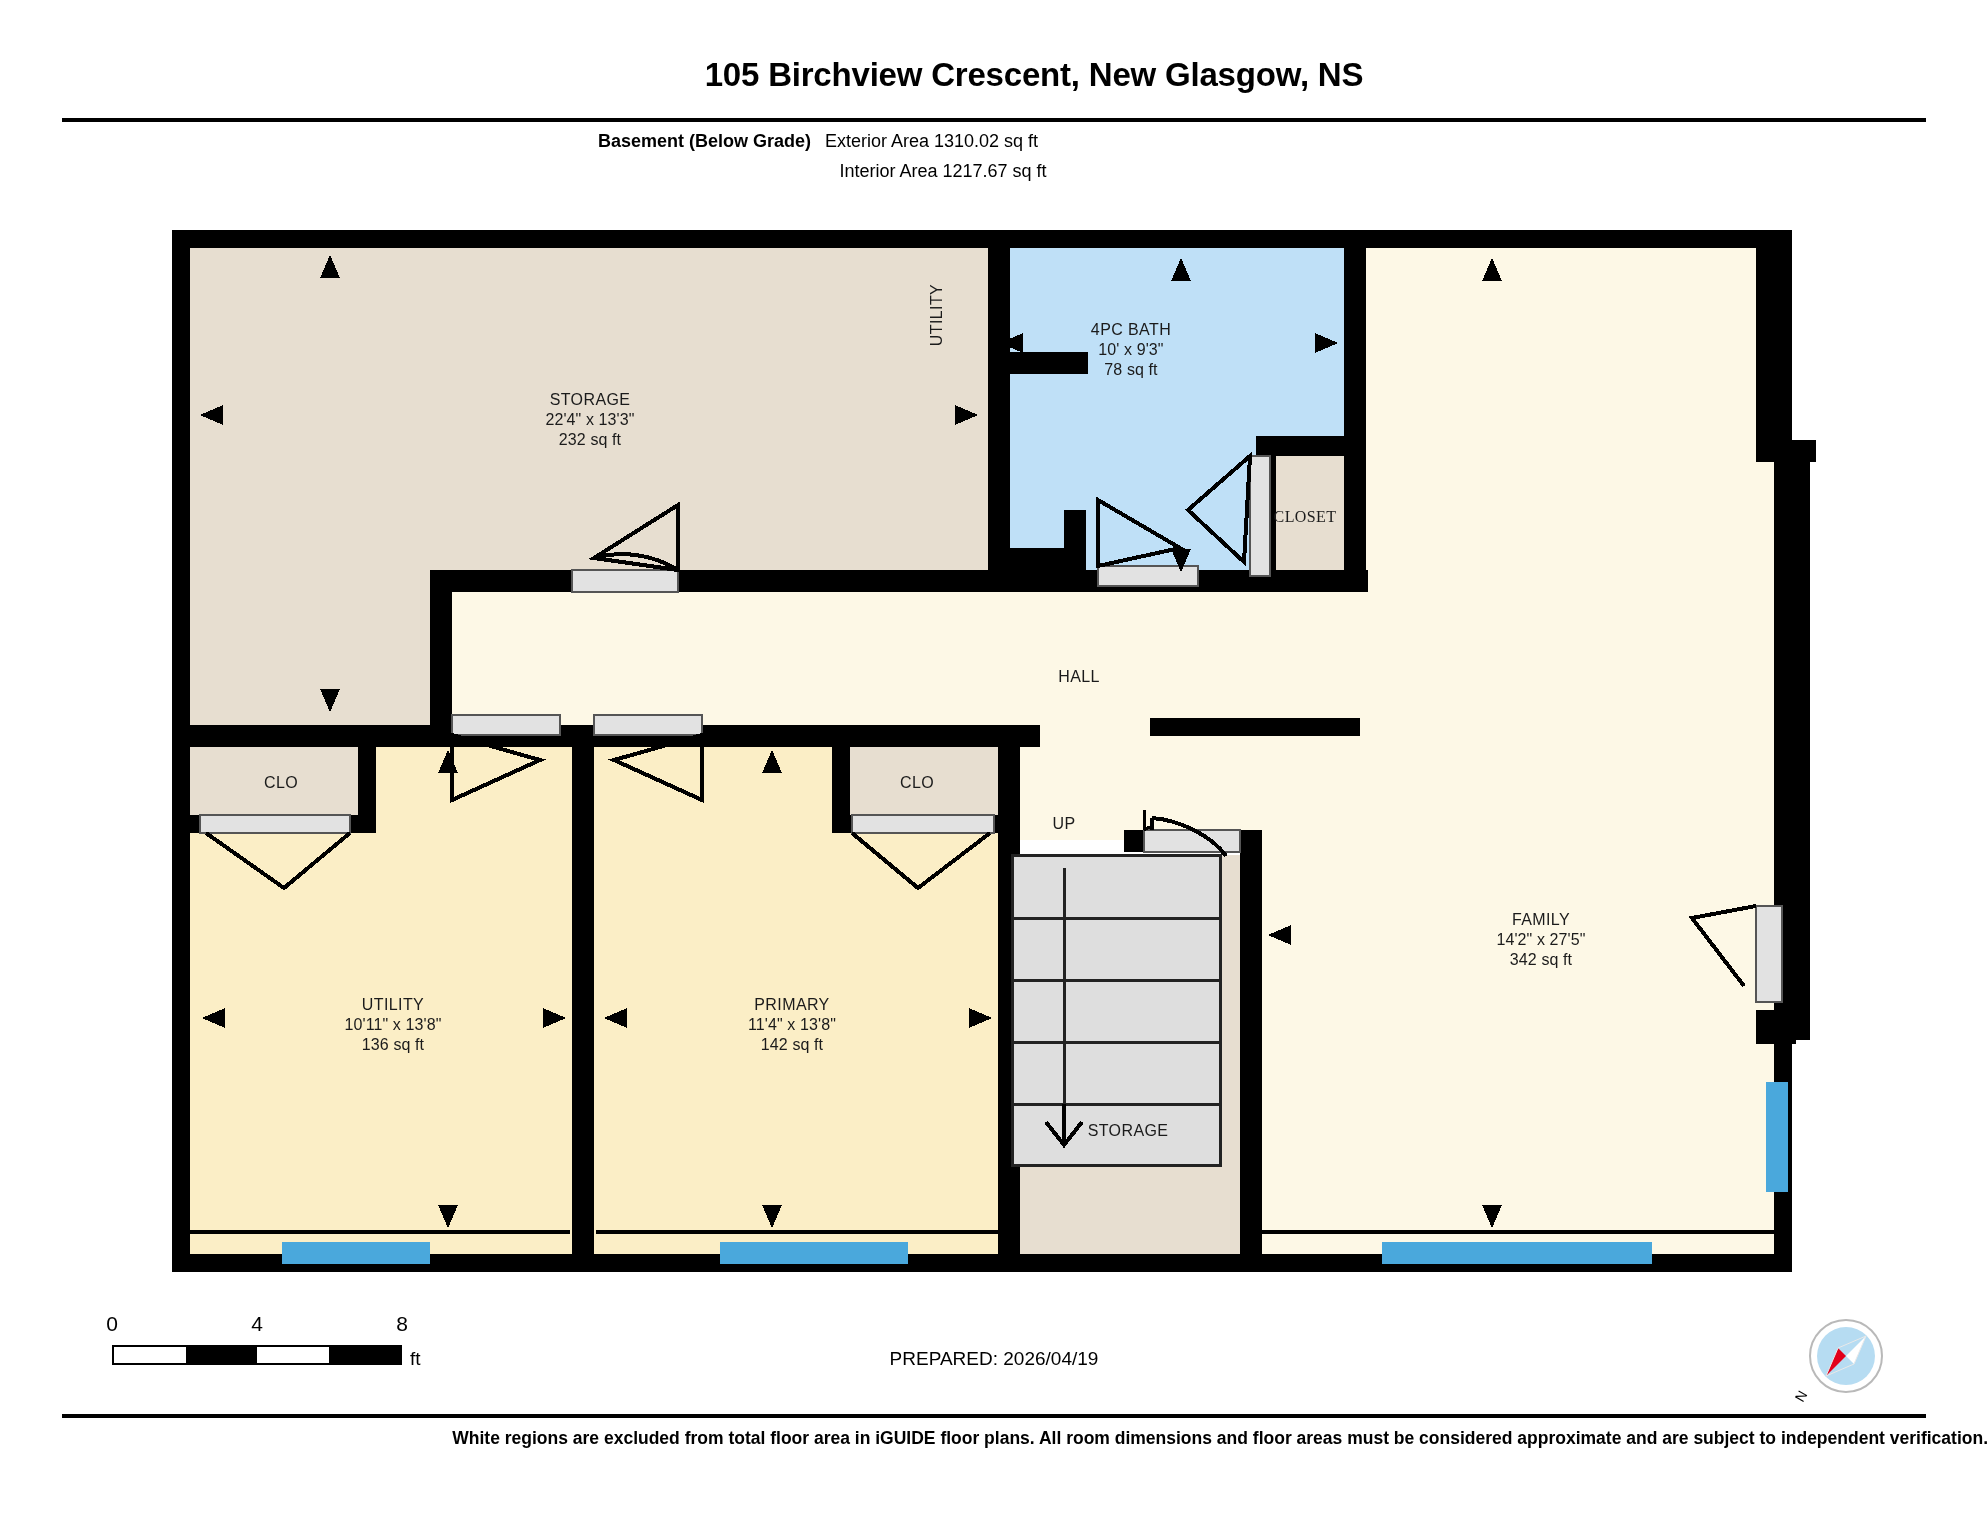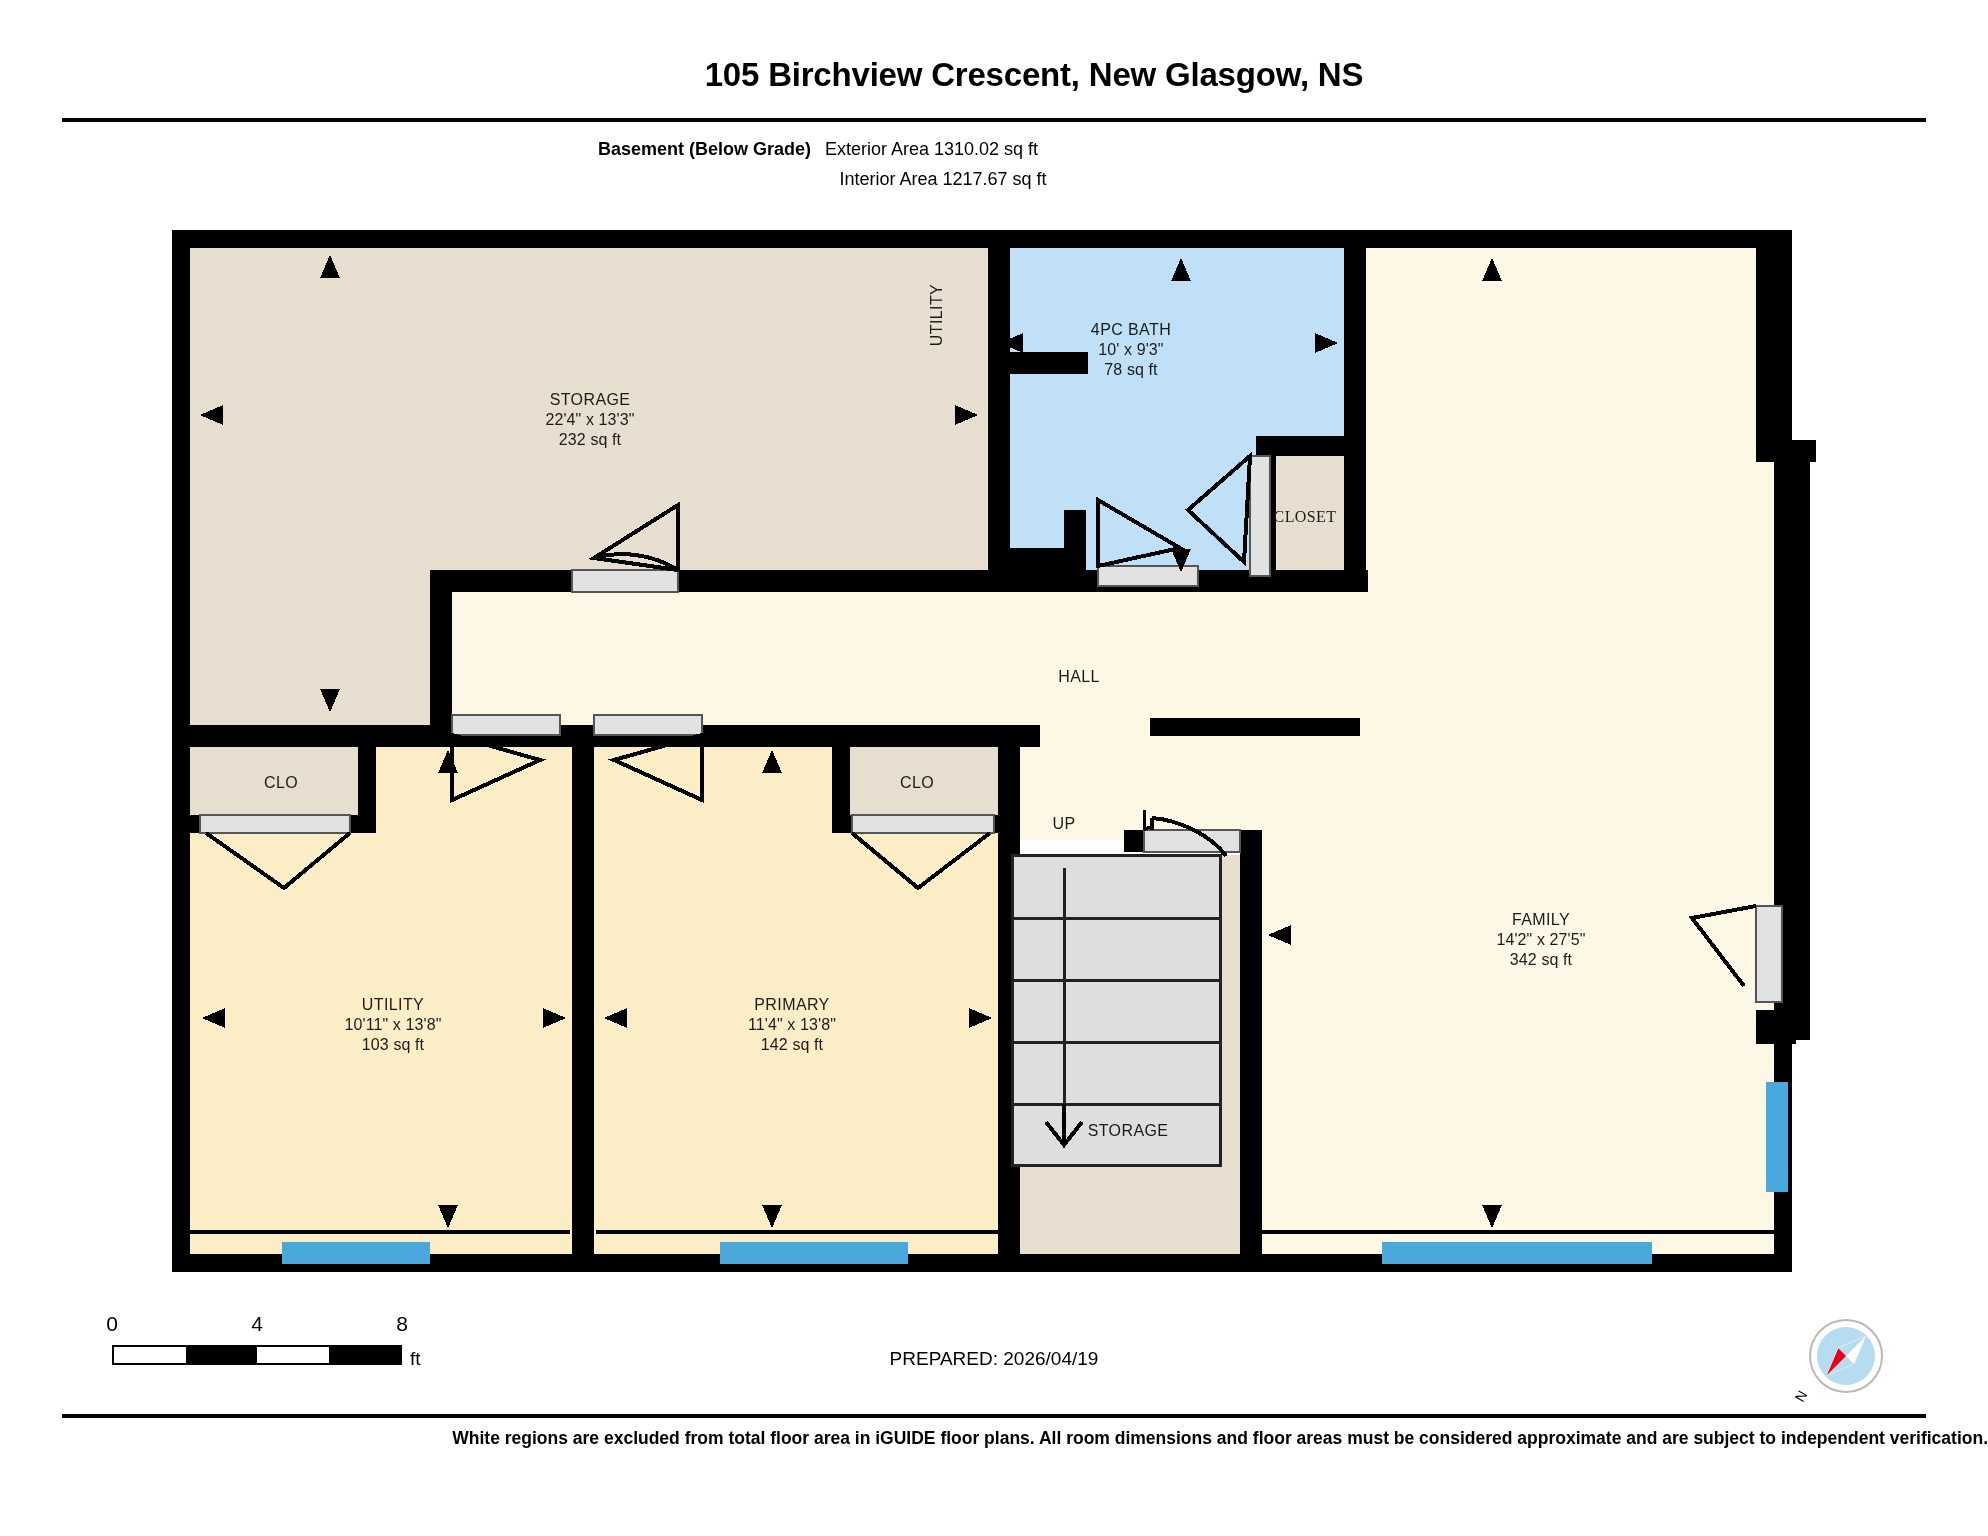--- a/index.html
+++ b/index.html
@@ -35,21 +35,21 @@
   .rule-top {
     position: absolute;
     top: 118px;
     left: 62px;
     width: 1864px;
     height: 4px;
     background: #000;
   }
   .areainfo {
     position: absolute;
-    top: 134px;
+    top: 126px;
     left: 0;
     width: 1636px;
     text-align: center;
     font-size: 18px;
   }
   .areainfo .row {
     display: block;
     line-height: 30px;
     white-space: nowrap;
   }
@@ -371,21 +371,21 @@
       <div class="nm">CLO</div>
     </div>
 
     <div class="rlabel" style="left:1064px;top:824px;">
       <div class="nm">UP</div>
     </div>
 
     <div class="rlabel" style="left:393px;top:1025px;">
       <div class="nm">UTILITY</div>
       <div class="dim">10'11" x 13'8"</div>
-      <div class="ar">103 sq ft</div>
+      <div class="ar">136 sq ft</div>
     </div>
 
     <div class="rlabel" style="left:792px;top:1025px;">
       <div class="nm">PRIMARY</div>
       <div class="dim">11'4" x 13'8"</div>
       <div class="ar">142 sq ft</div>
     </div>
 
     <div class="rlabel" style="left:1513px;top:940px;margin-left:28px;">
       <div class="nm">FAMILY</div>

